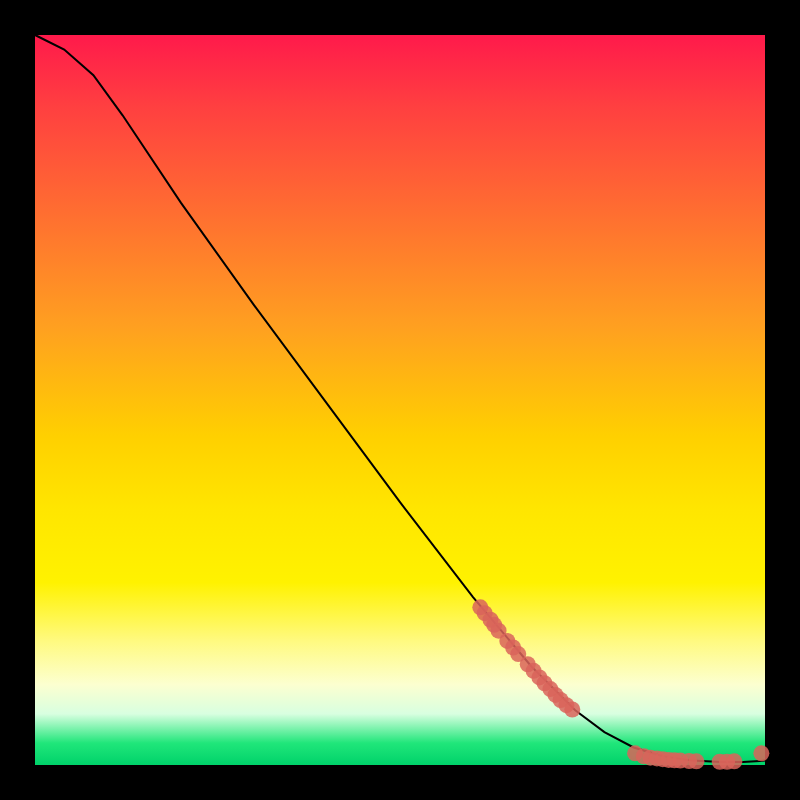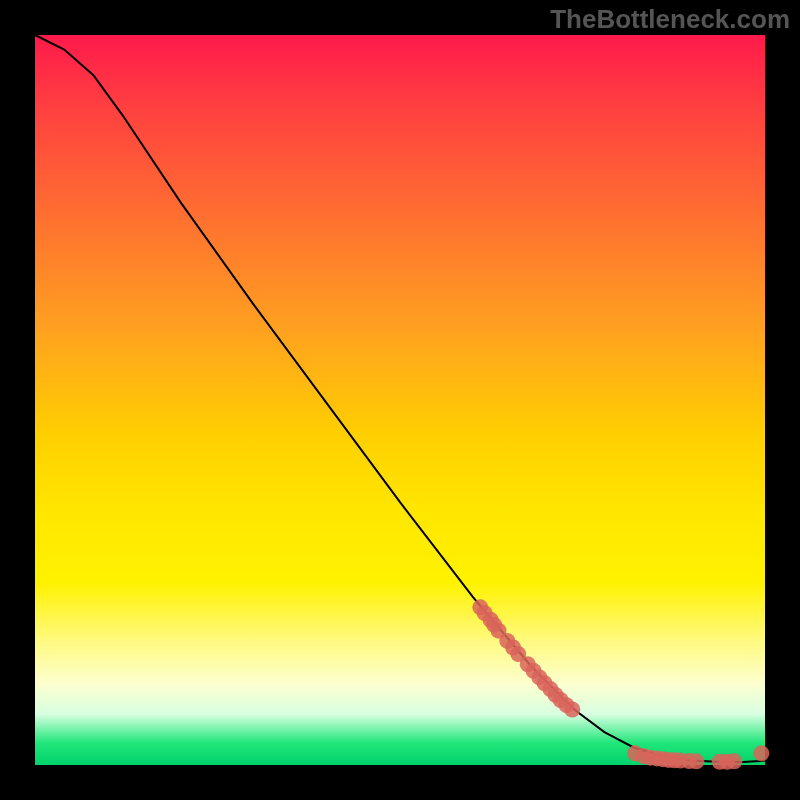--- a/index.html
+++ b/index.html
@@ -55,21 +55,20 @@
     width: 730px;
     height: 730px;
     z-index: 10;
     overflow: visible;
   }
 </style>
 </head>
 <body>
 
 <div class="frame">
-  <div class="watermark">TheBottleneck.com</div>
   <div class="plot-area"></div>
   <svg class="overlay" viewBox="0 0 730 730">
       <path d="M0.00 0.00 L29.20 14.60 L58.40 40.15 L87.60 80.30 L146.00 167.90 L219.00 270.10 L292.00 368.65 L365.00 467.20 L438.00 562.10 L496.40 631.45 L540.20 675.25 L569.40 697.15 L598.60 712.48 L627.80 721.24 L657.00 725.62 L686.20 727.08 L708.10 727.08 L730.00 725.62 " fill="none" stroke="#000000" stroke-width="2"></path>
       <circle cx="445.30" cy="572.32" r="8" fill="#d9645b" fill-opacity="0.85" stroke="#d9645b" stroke-width="0"></circle>
       <circle cx="449.68" cy="578.16" r="8" fill="#d9645b" fill-opacity="0.85" stroke="#d9645b" stroke-width="0"></circle>
       <circle cx="455.52" cy="584.73" r="8" fill="#d9645b" fill-opacity="0.85" stroke="#d9645b" stroke-width="0"></circle>
       <circle cx="459.17" cy="589.84" r="8" fill="#d9645b" fill-opacity="0.85" stroke="#d9645b" stroke-width="0"></circle>
       <circle cx="463.55" cy="595.68" r="8" fill="#d9645b" fill-opacity="0.85" stroke="#d9645b" stroke-width="0"></circle>
       <circle cx="472.31" cy="605.90" r="8" fill="#d9645b" fill-opacity="0.85" stroke="#d9645b" stroke-width="0"></circle>
       <circle cx="478.15" cy="612.47" r="8" fill="#d9645b" fill-opacity="0.85" stroke="#d9645b" stroke-width="0"></circle>

